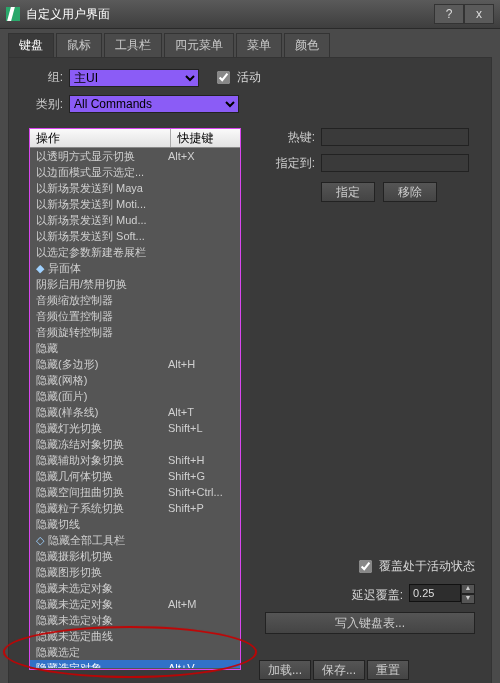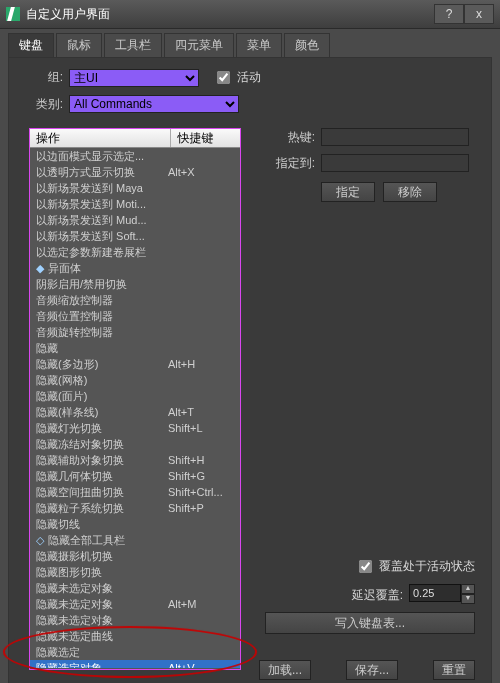--- a/index.html
+++ b/index.html
@@ -38,21 +38,21 @@
   .r-input{flex:1;height:16px;background:#3a3a3a;border:1px solid #222}
   .btn{background:linear-gradient(#555,#444);border:1px solid #222;color:#ccc;height:20px;padding:0 14px;font-size:12px}
   .btn-row{display:flex;gap:8px;margin-left:62px;margin-top:10px}
   .right-bottom{position:absolute;left:250px;bottom:50px;width:216px}
   .rb-row{display:flex;align-items:flex-end;margin-bottom:8px;justify-content:flex-end;gap:6px}
   .spinner{display:flex}
   .spin-val{width:44px;height:16px;background:#2d2d2d;border:1px solid #111;color:#ddd;font-size:11px;padding:0 3px;line-height:16px}
   .spin-btns{display:flex;flex-direction:column}
   .spin-b{width:12px;height:8px;background:#555;border:1px solid #222;font-size:7px;line-height:6px;text-align:center;color:#ccc}
   .wide-btn{width:210px;height:22px}
-  .footer-btns{position:absolute;left:250px;bottom:12px;width:216px;display:flex;gap:2px;justify-content:space-between}
+  .footer-btns{position:absolute;left:250px;bottom:12px;width:216px;display:flex;gap:2px;justify-content:flex-start}
   .footer-btns .btn{padding:0 8px}
   .circle{position:absolute;left:-6px;top:568px;width:250px;height:48px;border:2px solid rgba(200,0,0,.9);border-radius:50%;pointer-events:none;box-shadow:0 0 1px rgba(200,0,0,.6)}
 </style>
 </head>
 <body>
 
 <div class="window">
   <div class="titlebar">
     <div class="app-icon"></div>
     <div class="title-text">自定义用户界面</div>
@@ -86,26 +86,26 @@
       <select class="combo combo2"><option>All Commands</option></select>
     </div>
 
     <div class="listbox">
       <div class="list-head">
         <div class="col1">操作</div>
         <div class="col2">快捷键</div>
       </div>
       <div class="list-body" id="list-body">
           <div class="li">
-            <div class="t">以边面模式显示选定...</div>
-            <div class="s"></div>
-          </div>
-          <div class="li">
             <div class="t">以透明方式显示切换</div>
             <div class="s">Alt+X</div>
+          </div>
+          <div class="li">
+            <div class="t">以边面模式显示选定...</div>
+            <div class="s"></div>
           </div>
           <div class="li">
             <div class="t">以新场景发送到 Maya</div>
             <div class="s"></div>
           </div>
           <div class="li">
             <div class="t">以新场景发送到 Moti...</div>
             <div class="s"></div>
           </div>
           <div class="li">

